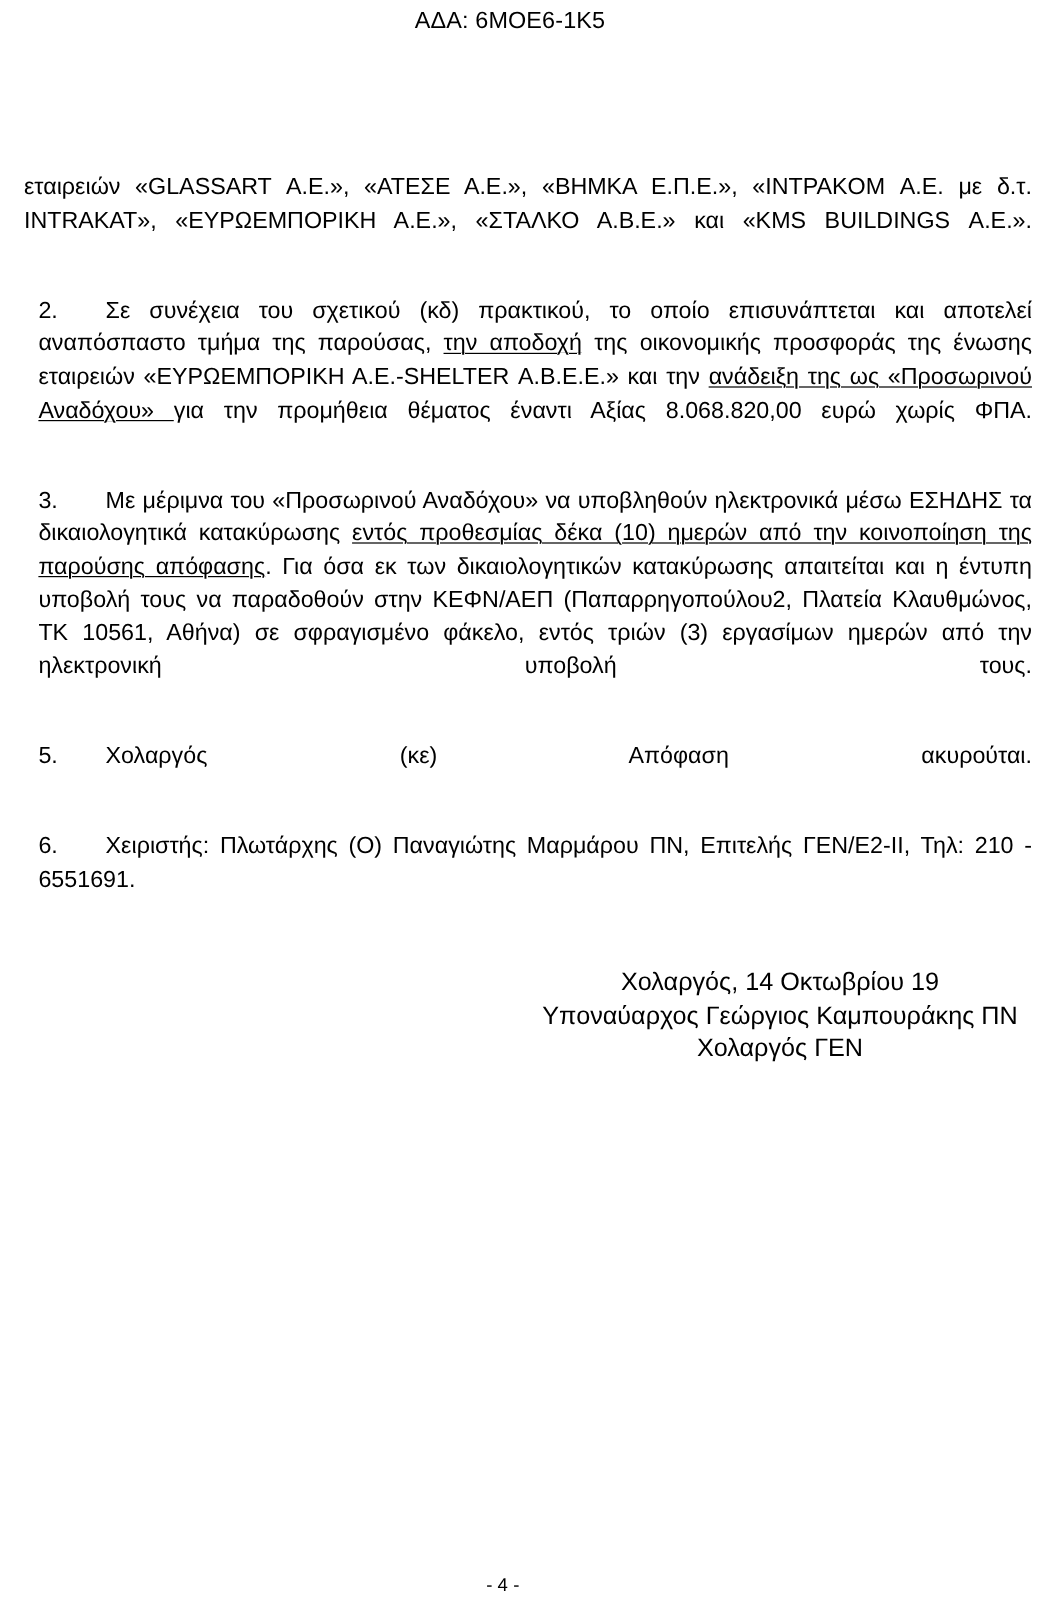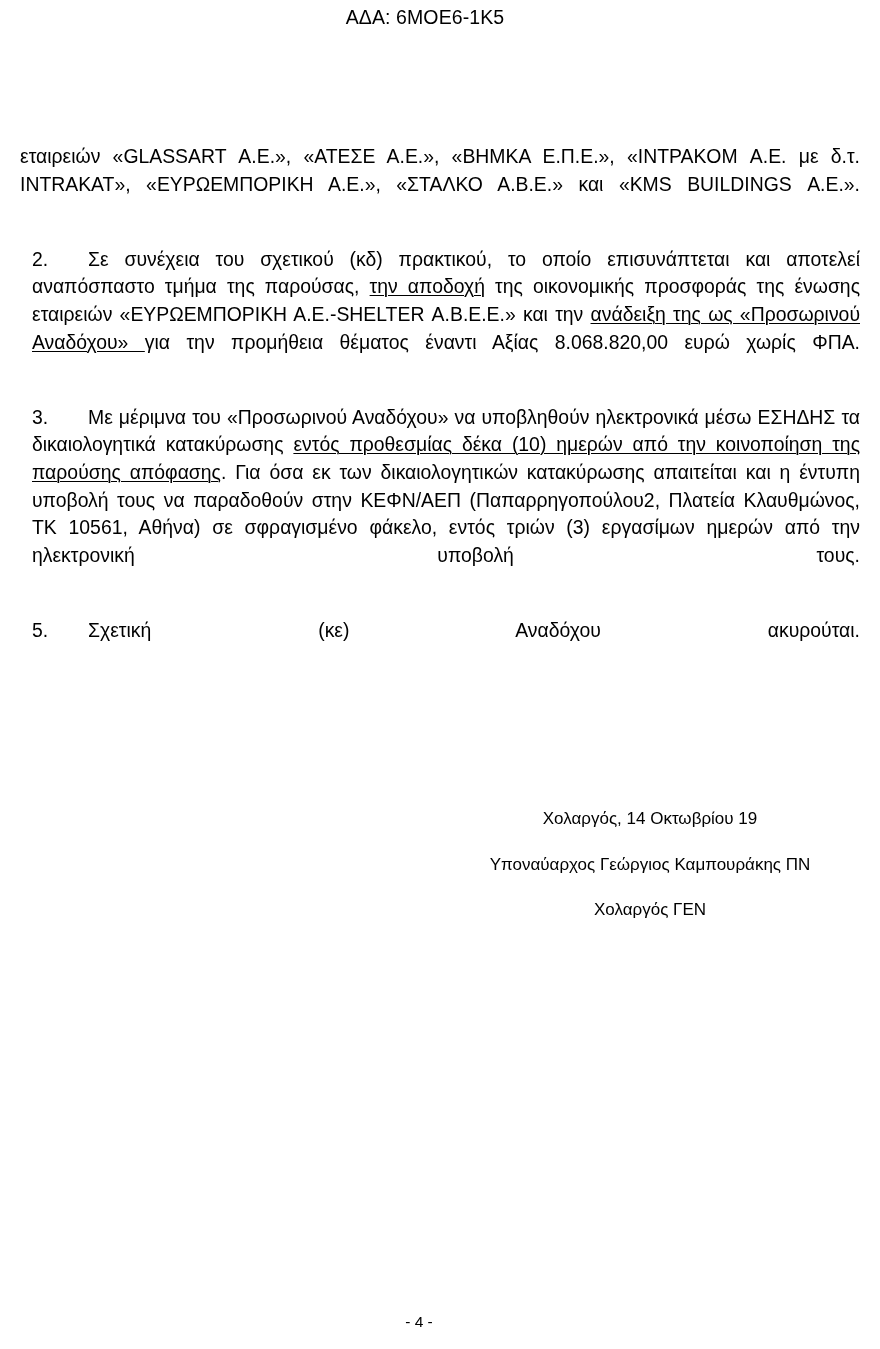--- a/index.html
+++ b/index.html
@@ -70,28 +70,27 @@
     width: 100%;
   }
 
   
   .signature {
     position: absolute;
     left: 420px;
     top: 805px;
     width: 460px;
     text-align: center;
-    font-size: 17px;
+    font-size: 21px;
     line-height: 27.6px;
   }
   .signature .sig-line {
     margin: 0;
   }
   .signature .sig-line.spaced {
-    margin-top: 18px;
   }
 
   
   .footer {
     position: absolute;
     bottom: 18px;
     left: 0;
     width: 880px;
     text-align: center;
     font-size: 15.5px;
@@ -110,22 +109,23 @@
 
 <div class="page-body">
 
   <p class="para"><span>εταιρειών «GLASSART Α.Ε.», «ΑΤΕΣΕ Α.Ε.», «ΒΗΜΚΑ Ε.Π.Ε.», «INTPAKOM Α.Ε. με δ.τ. INTRAKAT», «ΕΥΡΩΕΜΠΟΡΙΚΗ Α.Ε.», «ΣΤΑΛΚΟ Α.Β.Ε.» και «KMS BUILDINGS Α.Ε.».</span></p>
 
   <p class="para"><span class="num">2.</span><span>Σε συνέχεια του σχετικού (κδ) πρακτικού, το οποίο επισυνάπτεται και αποτελεί αναπόσπαστο τμήμα της παρούσας, </span><u class="ul">την αποδοχή</u><span> της οικονομικής προσφοράς της ένωσης εταιρειών «ΕΥΡΩΕΜΠΟΡΙΚΗ Α.Ε.-SHELTER Α.Β.Ε.Ε.» και την </span><u class="ul">ανάδειξη της ως «Προσωρινού Αναδόχου» </u><span>για την προμήθεια θέματος έναντι Αξίας 8.068.820,00 ευρώ χωρίς ΦΠΑ.</span></p>
 
   <p class="para"><span class="num">3.</span><span>Με μέριμνα του «Προσωρινού Αναδόχου» να υποβληθούν ηλεκτρονικά μέσω ΕΣΗΔΗΣ τα δικαιολογητικά κατακύρωσης </span><u class="ul">εντός προθεσμίας δέκα (10) ημερών από την κοινοποίηση της παρούσης απόφασης</u><span>. Για όσα εκ των δικαιολογητικών κατακύρωσης απαιτείται και η έντυπη υποβολή τους να παραδοθούν στην ΚΕΦΝ/ΑΕΠ (Παπαρρηγοπούλου2, Πλατεία Κλαυθμώνος, ΤΚ 10561, Αθήνα) σε σφραγισμένο φάκελο, εντός τριών (3) εργασίμων ημερών από την ηλεκτρονική υποβολή τους.</span></p>
 
 
-  <p class="para"><span class="num">5.</span><span>Σχετική (κε) Αναδόχου ακυρούται.</span></p>
+  <p class="para"><span class="num">5.</span><span>Χολαργός (κε) Απόφαση ακυρούται.</span></p>
 
+  <p class="para"><span class="num">6.</span><span>Χειριστής: Πλωτάρχης (Ο) Παναγιώτης Μαρμάρου ΠΝ, Επιτελής ΓΕΝ/Ε2-ΙΙ, Τηλ: 210 - 6551691.</span></p>
 
 </div>
 
 <div class="signature">
   <p class="sig-line">Χολαργός, 14 Οκτωβρίου 19</p>
   <p class="sig-line spaced">Υποναύαρχος Γεώργιος Καμπουράκης ΠΝ</p>
   <p class="sig-line spaced">Χολαργός ΓΕΝ</p>
 </div>
 
 <div class="footer">

